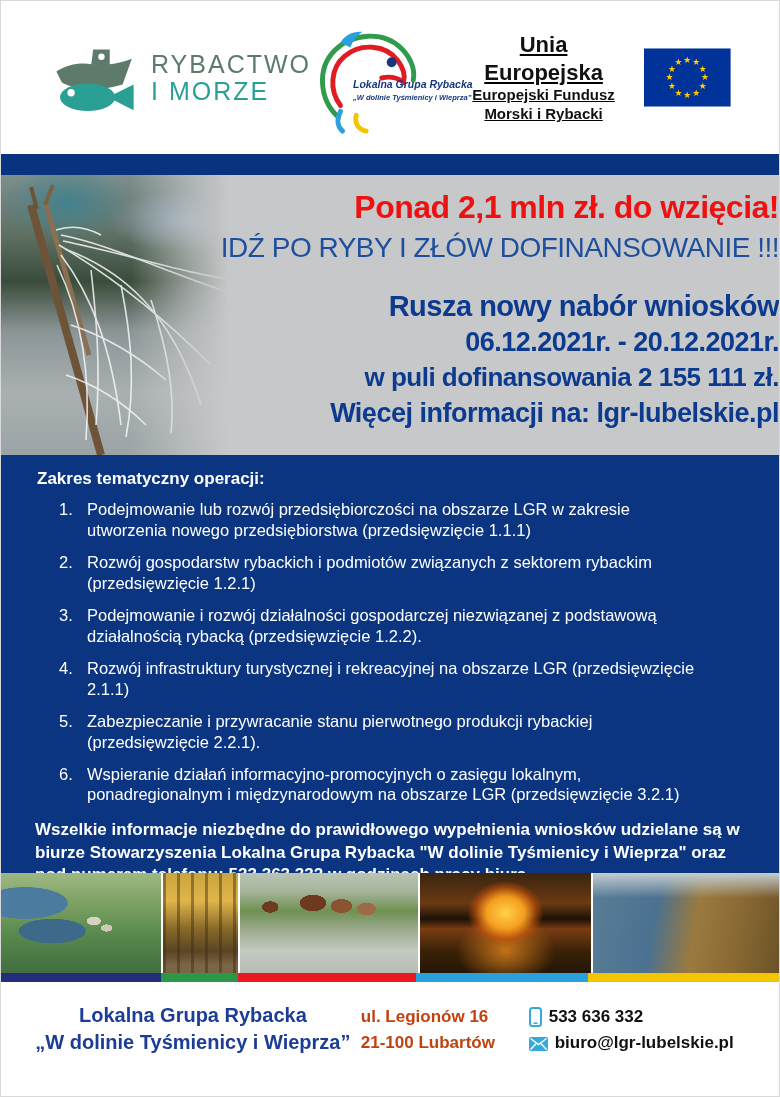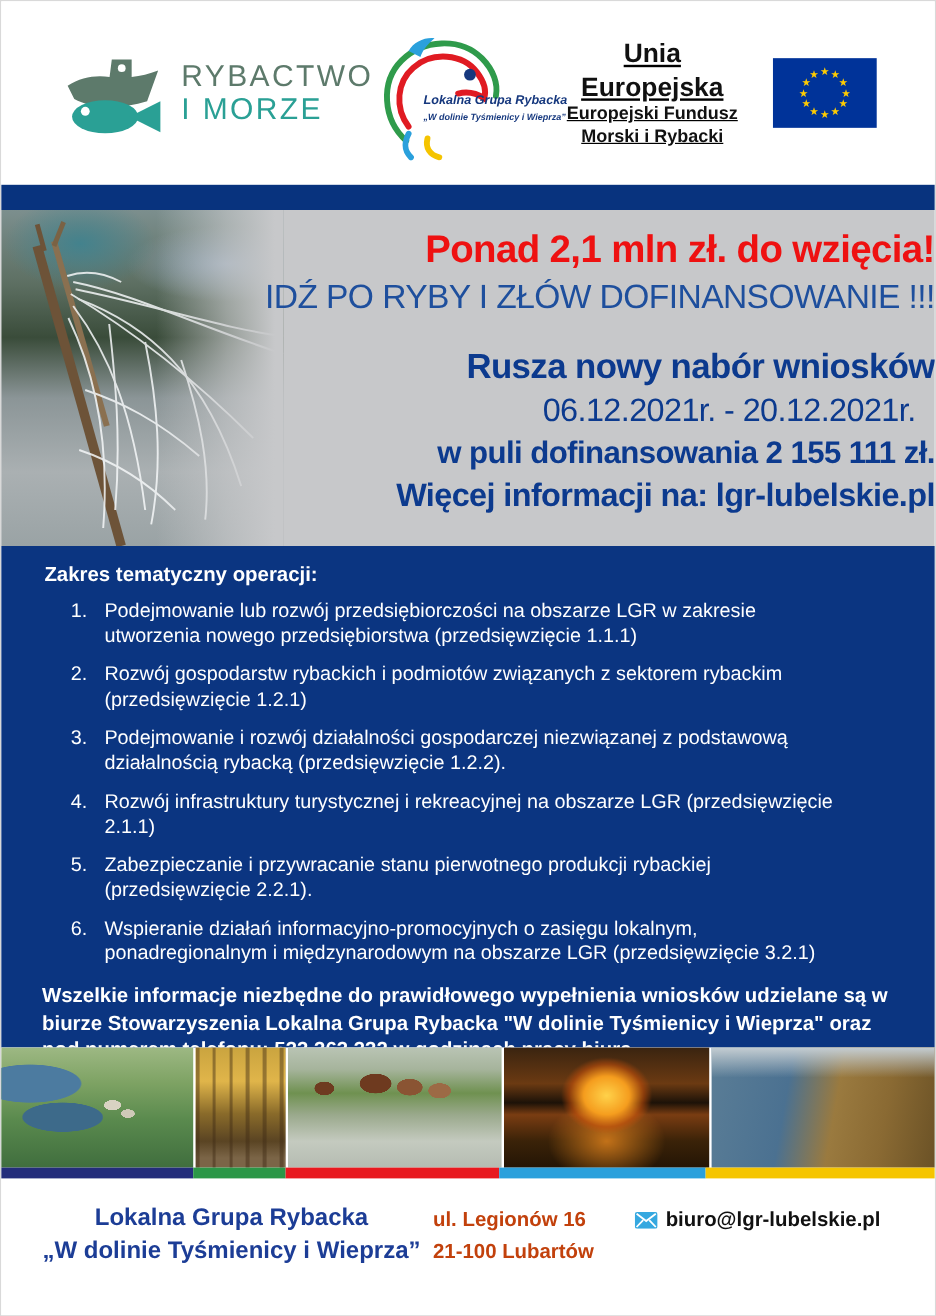--- a/index.html
+++ b/index.html
@@ -31,21 +31,21 @@
       radial-gradient(90px 55px at 28% 10%, #43828d 0%, rgba(67,130,141,0) 70%),
       radial-gradient(120px 45px at 80% 16%, #8fa3b5 0%, rgba(143,163,181,0) 70%),
       linear-gradient(180deg,#7c8f8e 0%,#5d6f62 22%,#3a4c3a 38%,#8b9597 56%,#aab0b2 78%,#9aa3a5 100%);
   }
   .net-fade{position:absolute;left:0;top:0;width:235px;height:280px;
     background:linear-gradient(90deg, rgba(199,200,202,0) 55%, rgba(199,200,202,.65) 80%, #c7c8ca 97%);}
   .hero-text{position:absolute;right:0;top:10px;width:100%;text-align:right;box-sizing:border-box;}
   .h-red{color:#ee1111;font-size:32px;font-weight:bold;letter-spacing:-0.5px;margin:4px 0 6px;}
   .h-blue{color:#1e4f9d;font-size:28px;font-weight:500;letter-spacing:-0.5px;margin:0 0 26px;}
   .h-navy1{color:#0c3a8e;font-size:29px;font-weight:bold;letter-spacing:-0.5px;margin:0 0 4px;}
-  .h-navy2{color:#0c3a8e;font-size:27px;font-weight:normal;letter-spacing:-0.5px;margin:0 16px 4px;}
+  .h-navy2{color:#0c3a8e;font-size:27px;font-weight:bold;letter-spacing:-0.5px;margin:0 0 4px;}
   .h-navy3{color:#0c3a8e;font-size:26px;font-weight:bold;letter-spacing:-0.5px;margin:0 0 5px;}
   .h-navy4{color:#0c3a8e;font-size:27px;font-weight:bold;letter-spacing:-0.5px;margin:0;}
   
   .topics{height:418px;background:#0b3581;color:#fff;box-sizing:border-box;padding:14px 34px 0 34px;overflow:hidden;}
   .topics-title{font-size:17px;font-weight:bold;margin:0 0 10px 2px;}
   .topic-item{display:flex;margin:0 0 11px 0;}
   .topic-num{width:52px;flex:0 0 52px;text-align:left;padding-left:24px;box-sizing:border-box;font-size:16.5px;line-height:1.27;}
   .topic-text{width:620px;font-size:16.5px;line-height:1.27;}
   .topics-note{font-size:17px;font-weight:bold;line-height:1.3;margin-top:14px;width:706px;}
   
@@ -233,20 +233,27 @@
     <div class="f-org">
       <div>Lokalna Grupa Rybacka</div>
       <div>„W dolinie Tyśmienicy i Wieprza”</div>
     </div>
     <div class="f-addr">
       <div>ul. Legionów 16</div>
       <div>21-100 Lubartów</div>
     </div>
     <div class="f-contact">
       <div class="f-row">
+        <svg width="13" height="20" viewBox="0 0 13 20">
+          <rect x="1" y="1" width="11" height="18" rx="2.5" fill="none" stroke="#35a8e0" stroke-width="2"></rect>
+          <line x1="4.5" y1="16.2" x2="8.5" y2="16.2" stroke="#35a8e0" stroke-width="1.6"></line>
+        </svg>
+        <span>533 636 332</span>
+      </div>
+      <div class="f-row">
         <svg width="19" height="14" viewBox="0 0 19 14">
           <rect width="19" height="14" rx="2" fill="#35a8e0"></rect>
           <path d="M1.5,1.5 L9.5,7.5 L17.5,1.5" stroke="#ffffff" stroke-width="1.5" fill="none"></path>
           <path d="M1.5,12.5 L7,6.8 M17.5,12.5 L12,6.8" stroke="#ffffff" stroke-width="1.5" fill="none"></path>
         </svg>
         <span>biuro@lgr-lubelskie.pl</span>
       </div>
     </div>
   </div>
 

